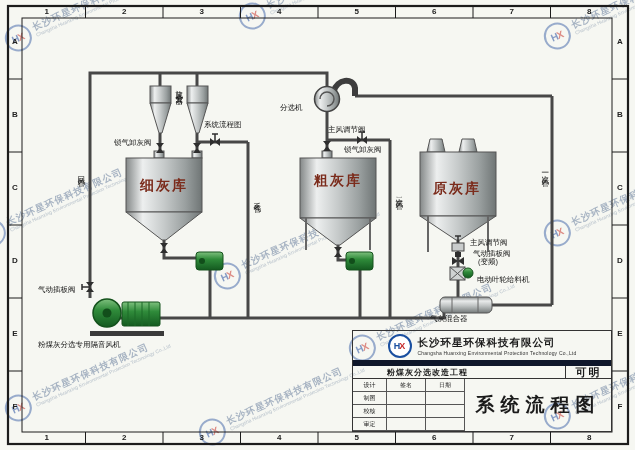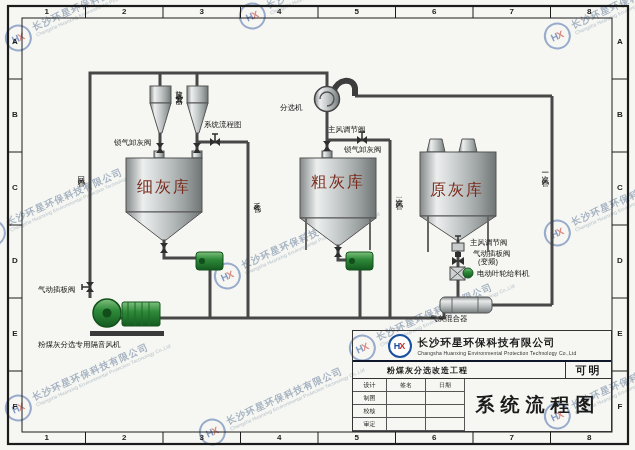--- a/index.html
+++ b/index.html
@@ -11,33 +11,33 @@
   .wm-logo{width:23px;height:23px;border:2px solid rgba(58,96,165,.5);border-radius:50%;
            display:flex;align-items:center;justify-content:center;font-size:10px;font-weight:bold;flex:0 0 auto;}
   .wm-logo .lh{color:rgba(40,80,160,.55);} .wm-logo .lx{color:rgba(200,55,45,.55);margin-left:-1px;}
   .wm-lines{display:flex;flex-direction:column;line-height:1.15;}
   .wm-cn{font-size:9.5px;font-weight:bold;color:rgba(88,112,148,.5);letter-spacing:1px;white-space:nowrap;}
   .wm-en{font-size:5px;color:rgba(118,138,164,.5);white-space:nowrap;}
   
   .diagram{position:absolute;left:0;top:0;z-index:2;}
   .lbl{position:absolute;z-index:3;font-size:7.5px;line-height:1.15;white-space:nowrap;color:#151515;}
   .lbl.v{writing-mode:vertical-rl;text-orientation:upright;letter-spacing:2px;}
-  .tlbl{position:absolute;z-index:3;transform:translateX(-50%);font-size:16px;font-weight:normal;
+  .tlbl{position:absolute;z-index:3;transform:translateX(-50%);font-size:14px;font-weight:bold;
         color:#7b2c1c;letter-spacing:2px;white-space:nowrap;}
   .gc,.gr{position:absolute;z-index:3;font-size:8px;font-weight:bold;color:#222;transform:translate(-50%,0);}
   
   .titleblock{position:absolute;left:352px;top:330px;width:260px;height:102px;z-index:4;
               border:1px solid #333;box-sizing:border-box;background:transparent;}
   .tb-header{height:29px;display:flex;align-items:center;justify-content:center;gap:6px;}
   .tb-logo{width:20px;height:20px;border:2px solid #1a4fa0;border-radius:50%;flex:0 0 auto;
            display:flex;align-items:center;justify-content:center;font-size:9px;font-weight:bold;background:#fff;}
   .tb-logo .lh{color:#1a4fa0;} .tb-logo .lx{color:#c62828;margin-left:-1px;}
   .tb-company{font-size:10.5px;font-weight:bold;letter-spacing:1px;}
   .tb-company-en{font-size:5px;color:#333;letter-spacing:.2px;}
-  .tb-mid{height:18px;display:flex;border-top:2px solid #0f172a;box-sizing:border-box;}
+  .tb-mid{height:18px;display:flex;border-top:6px solid #0f172a;box-sizing:border-box;}
   .tb-project{flex:1;font-size:8px;font-weight:bold;display:flex;align-items:center;padding-left:34px;letter-spacing:1px;}
   .tb-stamp{width:46px;border-left:1px solid #333;display:flex;align-items:center;justify-content:center;
             font-size:11px;font-weight:bold;letter-spacing:2px;box-sizing:border-box;}
   .tb-body{display:flex;border-top:1px solid #333;height:53px;box-sizing:border-box;}
   .tb-grid{display:grid;grid-template-columns:34px 39px 39px;grid-auto-rows:1fr;width:112px;box-sizing:border-box;}
   .tb-grid>div{border-right:1px solid #555;border-bottom:1px solid #555;font-size:6px;color:#222;
                display:flex;align-items:center;justify-content:center;box-sizing:border-box;}
   .tb-right{flex:1;display:flex;flex-direction:column;}
   .tb-title{flex:1;display:flex;align-items:center;justify-content:center;font-size:19px;font-weight:bold;letter-spacing:6px;}
   .tb-no{height:15px;border-top:1px solid #333;text-align:center;font-size:8px;line-height:14px;letter-spacing:.5px;box-sizing:border-box;}
@@ -347,21 +347,21 @@
   <div class="tlbl" style="left:457px;top:180px">原灰库</div>
   <div class="lbl v" style="left:76px;top:170px">回风管</div>
   <div class="lbl v" style="left:252px;top:196px">乏气管</div>
   <div class="lbl v" style="left:394px;top:191px">二次风管</div>
   <div class="lbl v" style="left:540px;top:168px">一次风管</div>
   <div class="lbl" style="left:38px;top:286px">气动插板阀</div>
   <div class="lbl" style="left:38px;top:341px">粉煤灰分选专用隔音风机</div>
   <div class="lbl" style="left:470px;top:239px">主风调节阀</div>
   <div class="lbl" style="left:473px;top:250px">气动插板阀</div>
   <div class="lbl" style="left:478px;top:258px">(变频)</div>
-  <div class="lbl" style="left:477px;top:270px">电动叶轮给料机</div>
+  <div class="lbl" style="left:477px;top:276px">电动叶轮给料机</div>
   <div class="lbl" style="left:430px;top:315px">气灰混合器</div>
 
   <div class="titleblock">
     <div class="tb-header">
       <span class="tb-logo">
           <b class="lh">H</b>
           <b class="lx">X</b>
         </span>
       <span>
         <div class="tb-company">长沙环星环保科技有限公司</div>

